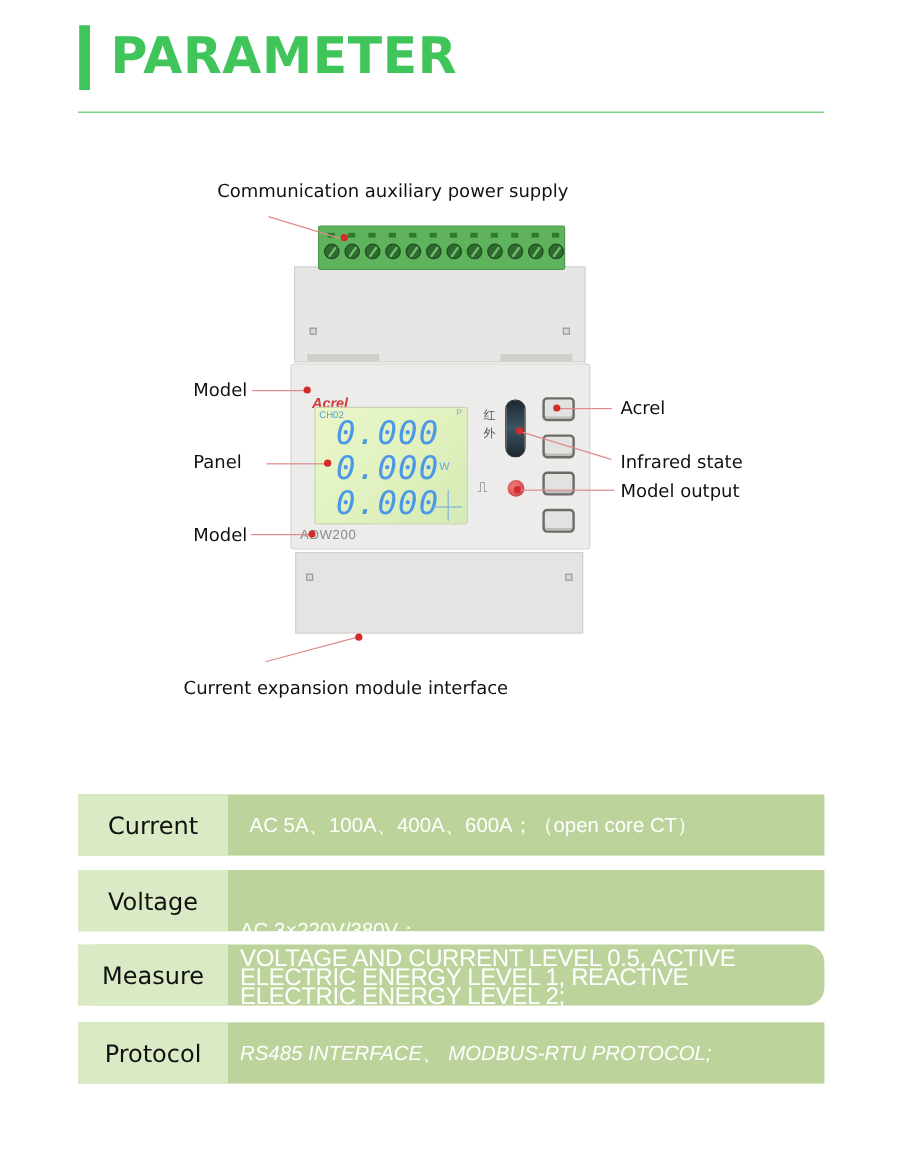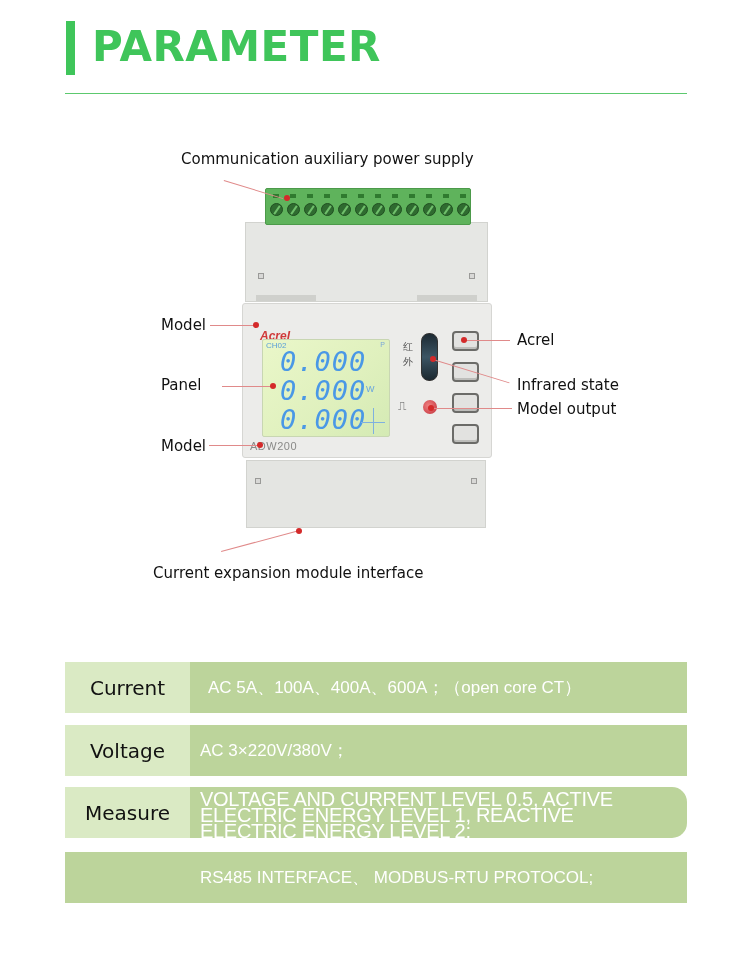--- a/index.html
+++ b/index.html
@@ -156,22 +156,23 @@
   <div class="dot" style="left:296px; top:528px;"></div>
 </div>
 
 <div>
   <div class="param-row" style="top:662px;">
     <div class="param-key">Current</div>
     <div class="param-val" style="padding-left:12px;">AC 5A、100A、400A、600A；（open core CT）</div>
   </div>
   <div class="param-row" style="top:725px;">
     <div class="param-key">Voltage</div>
-    <div class="param-val" style="padding-left:4px;">AC 3×220V/380V；</div>
+    <div class="param-val" style="padding-left:4px;margin-top:25px;">AC 3×220V/380V；</div>
   </div>
   <div class="param-row" style="top:787px;border-radius:15px;">
     <div class="param-key">Measure</div>
     <div class="param-val small" style="padding-left:4px; padding-top:4px; padding-right:60px;">VOLTAGE AND CURRENT LEVEL 0.5, ACTIVE ELECTRIC ENERGY LEVEL 1, REACTIVE ELECTRIC ENERGY LEVEL 2;</div>
   </div>
   <div class="param-row" style="top:852px;">
-    <div class="param-val" style="padding-left:4px;">RS485 INTERFACE、 MODBUS-RTU  PROTOCOL;</div>
+    <div class="param-key">Protocol</div>
+    <div class="param-val" style="padding-left:4px;font-style:italic;">RS485 INTERFACE、 MODBUS-RTU  PROTOCOL;</div>
   </div>
 </div>
 
 </body></html>

